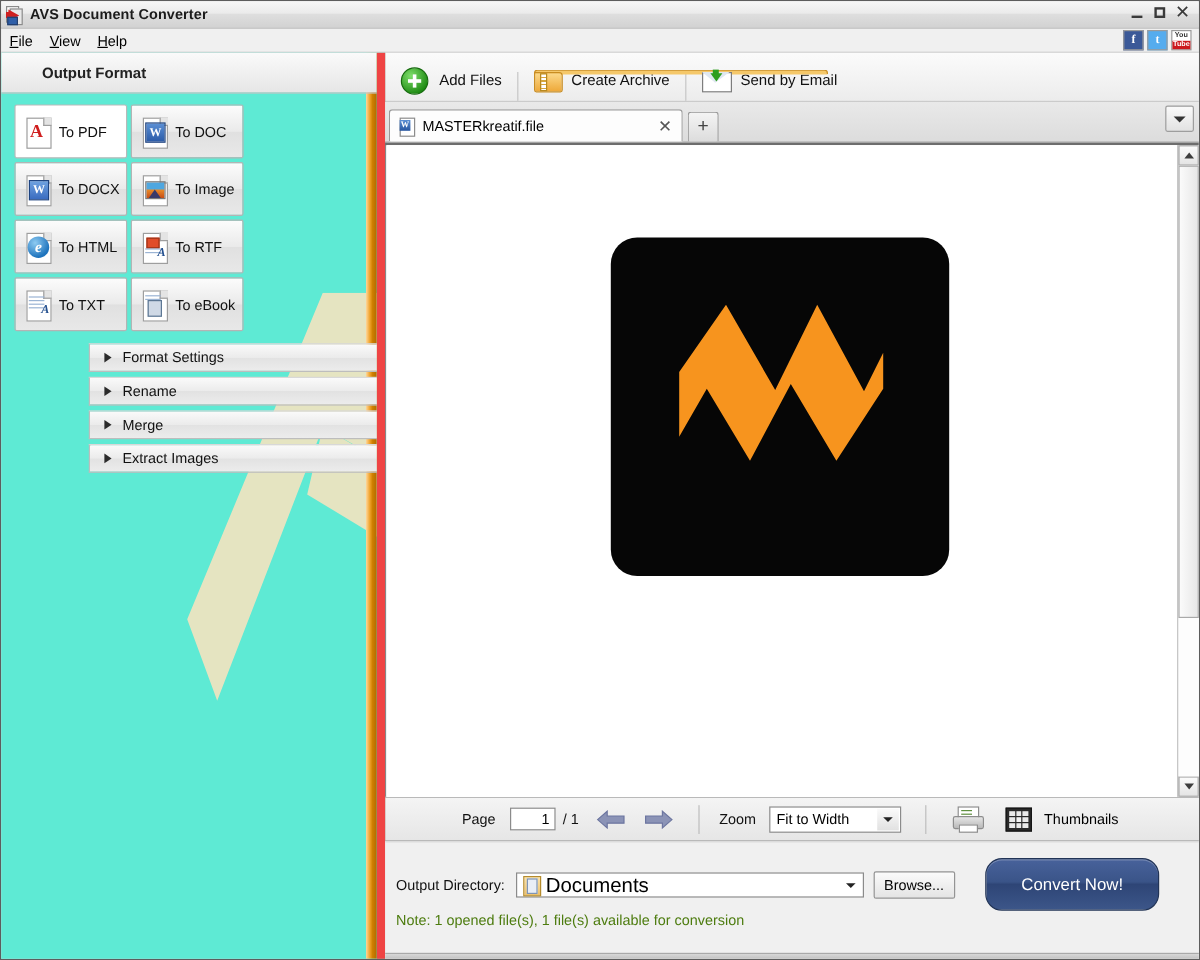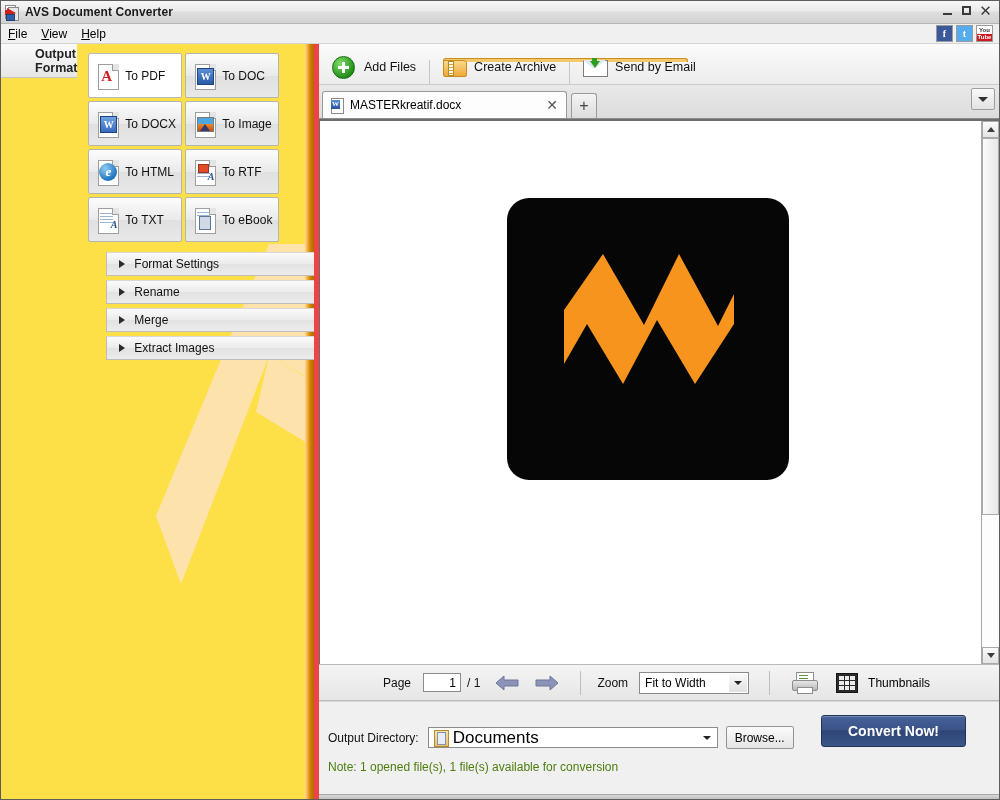--- a/index.html
+++ b/index.html
@@ -50,22 +50,22 @@
   .soc.yt{background:#ffffff;padding:0;display:flex;flex-direction:column;align-items:stretch;justify-content:center;}
   .soc.yt .y1{font-size:6px;color:#333;text-align:center;line-height:7px;font-family:"Liberation Sans",sans-serif;}
   .soc.yt .y2{font-size:6px;color:#fff;background:#cc181e;text-align:center;line-height:7px;font-family:"Liberation Sans",sans-serif;}
 
   
   .body{flex:1 1 auto;display:flex;min-height:0;}
 
   
   .sidebar{
     width:313px;flex:0 0 313px;position:relative;
-    background:#fde047;border-right:5px solid #ef4444;
-    display:flex;flex-direction:row;overflow:hidden;
+    background:#5eead4;border-right:7px solid #ef4444;
+    display:flex;flex-direction:column;overflow:hidden;
   }
   .watermark{
     position:absolute;left:150px;top:200px;width:240px;height:420px;pointer-events:none;z-index:0;
   }
   .orangebar{position:absolute;right:0px;top:0;bottom:0;width:9px;z-index:2;
     background:linear-gradient(to right,#ffd79a 0%, #f0a32c 35%,#cf7f00 60%,#b06a00 100%);}
   .sb-head{
     position:relative;z-index:3;height:33px;flex:0 0 33px;display:flex;align-items:center;
     background:linear-gradient(to bottom,#fafafa,#e6e6e6);
     border-bottom:1px solid #c3c3c3;
@@ -91,21 +91,21 @@
   .wico.x{background:linear-gradient(to bottom,#6fa2e0,#3a6cc0);}
   .imgico{position:absolute;left:4px;top:6px;width:15px;height:13px;background:linear-gradient(to bottom,#4fa7e0 0%,#4fa7e0 45%,#e98c2a 46%,#c84d14 100%);border:1px solid #7a7a7a;overflow:hidden;}
   .imgico:after{content:"";position:absolute;left:2px;bottom:0;width:0;height:0;border-left:5px solid transparent;border-right:5px solid transparent;border-bottom:7px solid #3a3a6a;}
   .ieico{position:absolute;left:3px;top:4px;width:18px;height:18px;border-radius:50%;background:radial-gradient(circle at 35% 30%,#8ecbf2,#1f74bd 70%);color:#fff;font-size:13px;font-style:italic;font-weight:bold;display:flex;align-items:center;justify-content:center;font-family:"Liberation Serif",serif;}
   .odtico{position:absolute;left:4px;top:6px;width:15px;height:14px;background:linear-gradient(to bottom,#dfe6ee,#9fb0c4);border:1px solid #6b7a8c;}
   .odtico:after{content:"";position:absolute;left:1px;bottom:1px;width:8px;height:6px;background:#1d2b3a;}
   .rtfico{position:absolute;left:5px;top:5px;width:9px;height:7px;background:#e04c2a;border:1px solid #9c3318;}
   .aglyph{position:absolute;right:3px;bottom:3px;font-size:10px;font-style:italic;font-weight:bold;color:#24508f;font-family:"Liberation Serif",serif;line-height:10px;}
   .ebico{position:absolute;left:6px;top:9px;width:10px;height:12px;background:#cfd9e6;border:1px solid #5d7794;}
 
-  .acc-list{padding:10px 0 0 29px;width:292px;box-sizing:border-box;}
+  .acc-list{padding:10px 0 0 29px;width:292px;box-sizing:border-box;margin-left:44px;}
   .acc{
     height:24px;box-sizing:border-box;width:292px;
     background:linear-gradient(to bottom,#fafafa 0%,#ebebeb 50%,#e2e2e2 51%,#ececec 100%);
     border:1px solid #bdbdbd;border-top-color:#d8d8d8;
     display:flex;align-items:center;margin-bottom:4px;font-size:12px;color:#111;
   }
   .tri{width:0;height:0;border-top:4px solid transparent;border-bottom:4px solid transparent;border-left:6px solid #2b2b2b;margin:0 9px 0 12px;}
 
   
   .right{flex:1 1 auto;display:flex;flex-direction:column;min-width:0;background:#f0f0f0;}
@@ -231,25 +231,25 @@
   .od-sel .fico .b{position:absolute;left:0;top:0;width:13px;height:15px;background:linear-gradient(to bottom,#fbe3ab,#edc06a);border:1px solid #b58b2c;}
   .od-sel .fico .p{position:absolute;left:3px;top:2px;width:7px;height:11px;background:#e9eef6;border:1px solid #7e94b5;}
   .od-sel .dd{position:absolute;right:1px;top:1px;bottom:1px;width:18px;background:#fff;display:flex;align-items:center;justify-content:center;}
   .browse{
     margin-left:8px;width:68px;height:23px;box-sizing:border-box;
     background:linear-gradient(to bottom,#fbfbfb,#e4e4e4);border:1px solid #949494;border-radius:2px;
     display:flex;align-items:center;justify-content:center;font-size:12px;
   }
   .note{margin:11px 0 0 9px;font-size:12px;color:#4d7c0f;}
   .convert{
-    position:absolute;right:33px;top:13px;width:145px;height:32px;box-sizing:border-box;
+    position:absolute;right:33px;top:13px;width:145px;height:44px;box-sizing:border-box;
     background:linear-gradient(to bottom,#48629b 0%,#3a5488 45%,#2e4576 50%,#3c5689 100%);
-    border:1px solid #223456;border-radius:3px;
+    border:1px solid #223456;border-radius:14px;
     display:flex;align-items:center;justify-content:center;
-    color:#fff;font-size:14px;font-weight:bold;
+    color:#fff;font-size:14px;font-weight:normal;
     box-shadow:inset 0 1px 0 rgba(255,255,255,.25);
   }
   .statusline{position:absolute;left:0;right:0;bottom:0;height:4px;background:linear-gradient(to bottom,#d8d8d8,#c2c2c2);border-top:1px solid #a9a9a9;}
 </style>
 </head>
 <body>
 
 <div class="app">
 
   <div class="titlebar">
@@ -428,21 +428,21 @@
           <span>Send by Email</span>
         </div>
       </div>
 
       <div class="tabbar">
         <div class="tab">
           <span class="wicon">
             <span class="pg"></span>
               <span class="w">W</span>
           </span>
-          <span class="lbl">MASTERkreatif.docx</span>
+          <span class="lbl">MASTERkreatif.file</span>
           <span class="x">✕</span>
         </div>
         <div class="newtab">+</div>
         <div class="tabdrop">
           <span class="chev"></span>
         </div>
       </div>
 
       <div class="viewer">
         <div class="canvas">

